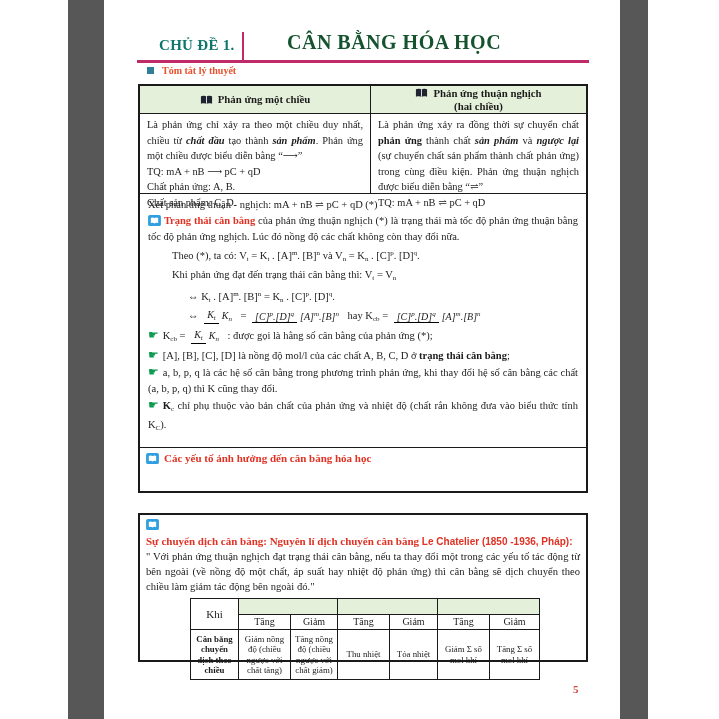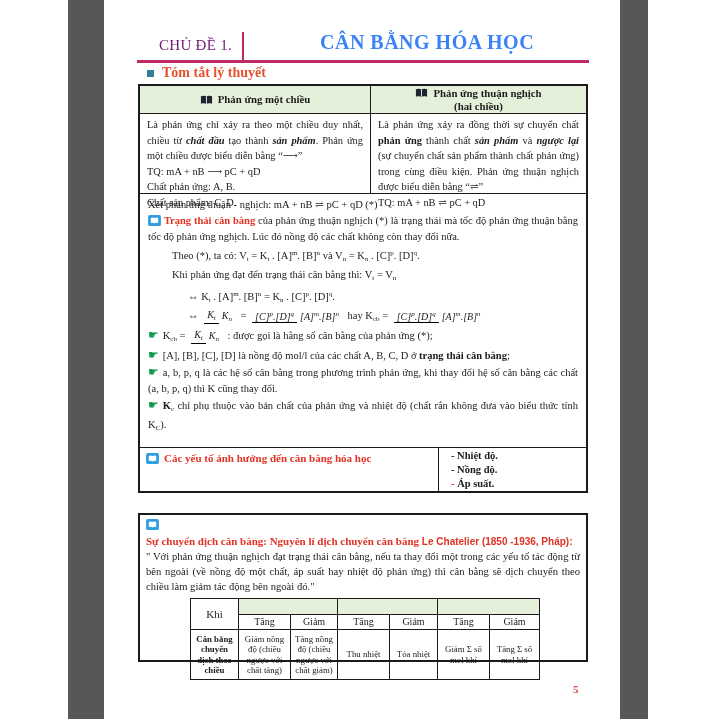--- a/index.html
+++ b/index.html
@@ -3,27 +3,27 @@
 <meta charset="utf-8">
 <style>
   html,body{margin:0;padding:0;background:#ffffff;}
   .stage{position:relative;width:719px;height:719px;background:#ffffff;overflow:hidden;
          font-family:"Liberation Serif","DejaVu Serif","DejaVu Sans",serif;color:#1b1b1b;}
   .bar{position:absolute;top:0;height:719px;background:#575757;}
   .bar-l{left:68px;width:36px;}
   .bar-r{left:620px;width:28px;}
 
   
-  .chapter{position:absolute;left:159px;top:37px;font-size:15px;font-weight:normal;color:#701a75;letter-spacing:.3px;}
+  .chapter{position:absolute;left:159px;top:37px;font-size:15px;font-weight:bold;color:#0f766e;letter-spacing:.3px;}
   .vsep{position:absolute;left:242px;top:32px;width:2px;height:28px;background:#bf2a68;}
-  .title{position:absolute;left:287px;top:31px;font-size:20px;font-weight:bold;color:#3b82f6;letter-spacing:.5px;margin-left:33px;}
+  .title{position:absolute;left:287px;top:31px;font-size:20px;font-weight:bold;color:#14532d;letter-spacing:.5px;}
   .hrule{position:absolute;left:137px;top:60px;width:452px;height:2.5px;background:#bf2a68;}
   .section-head{position:absolute;left:147px;top:65px;display:flex;align-items:center;}
   .sq-bullet{width:7px;height:7px;background:#2f7f96;margin-right:8px;display:inline-block;}
-  .section-label{font-size:14px;font-weight:bold;color:#e7512d;}
+  .section-label{font-size:10px;font-weight:bold;color:#e7512d;}
 
   
   .maintable{position:absolute;left:138px;top:84px;width:450px;box-sizing:border-box;border:2px solid #1a1a1a;background:#fff;}
   .trow{display:flex;box-sizing:border-box;}
   .cell{box-sizing:border-box;}
   .thead{height:28px;border-bottom:1.6px solid #1a1a1a;background:#e5f0db;}
   .th{display:flex;flex-direction:column;align-items:center;justify-content:center;font-weight:bold;font-size:10.8px;line-height:1.15;}
   .c-left{width:230px;}
   .c-right{flex:1;border-left:1.6px solid #1a1a1a;}
   .hline{display:flex;align-items:center;gap:5px;}
@@ -157,25 +157,20 @@
       <p class="pline"><span class="hand">☛</span><span><b>K</b><sub>c</sub> chỉ phụ thuộc vào bản chất của phản ứng và nhiệt độ (chất rắn không đưa vào biểu thức tính K<sub>C</sub>).</span></p>
     </div>
 
     <div class="trow factors">
       <div class="fleft">
         <svg class="icon-book-blue" width="13" height="11" viewBox="0 0 14 12">
             <rect width="14" height="12" rx="2" fill="#2f9fe0"></rect>
             <path d="M3 3.2c1.5-.8 2.8-.8 4 .2 1.2-1 2.5-1 4-.2v5.8c-1.5-.6-2.8-.6-4 .3-1.2-.9-2.5-.9-4-.3z" fill="#fff"></path>
           </svg>
         <b class="red">Các yếu tố ảnh hưởng đến cân bằng hóa học</b>
-      </div>
-      <div class="fright">
-        <div>- Nhiệt độ.</div>
-        <div>- Nồng độ.</div>
-        <div class="red-dash">- Áp suất.</div>
       </div>
     </div>
   </div>
 
   <div class="lowerbox">
     <p class="lc-title">
       <svg class="icon-book-blue" width="13" height="11" viewBox="0 0 14 12">
           <rect width="14" height="12" rx="2" fill="#2f9fe0"></rect>
           <path d="M3 3.2c1.5-.8 2.8-.8 4 .2 1.2-1 2.5-1 4-.2v5.8c-1.5-.6-2.8-.6-4 .3-1.2-.9-2.5-.9-4-.3z" fill="#fff"></path>
         </svg>

